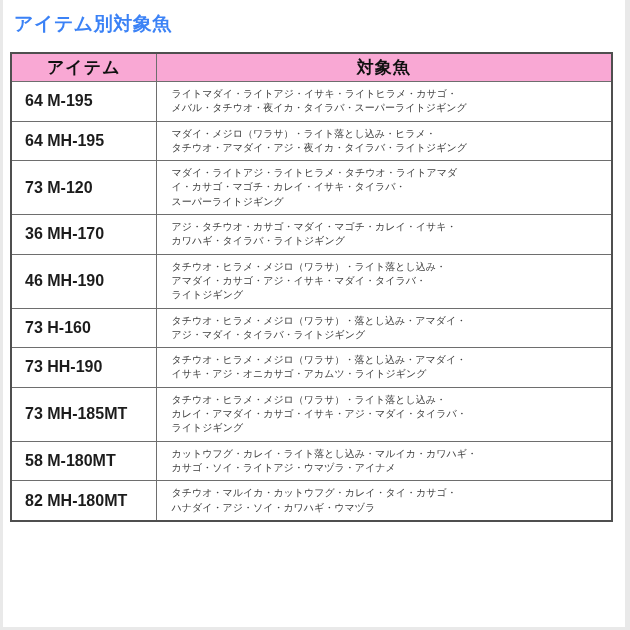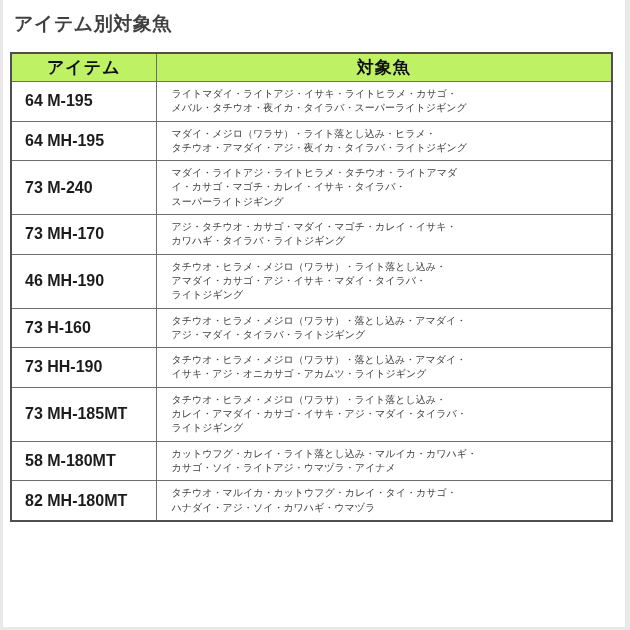--- a/index.html
+++ b/index.html
@@ -9,36 +9,36 @@
   }
   body { background: #e9e9e9; position: relative; overflow: hidden; }
   .content {
     position: absolute; left: 3px; top: 0;
     width: 622px; height: 627px;
     background: #ffffff;
   }
   .page-title {
     font-size: 19px;
     font-weight: bold;
-    color: #404040;
+    color: #3b82f6;
     margin: 11px 0 15px 11px;
     letter-spacing: 0.5px;
   }
   table.fish-table {
     margin-left: 7px;
     width: 601px;
     table-layout: fixed;
     border-collapse: collapse;
     border: 2px solid #4f4f4f;
   }
   .fish-table th, .fish-table td {
     border: 1px solid #6e6e6e;
   }
   .fish-table th {
-    background: #bef264;
+    background: #f9a8d4;
     font-size: 17px;
     font-weight: bold;
     color: #111111;
     text-align: center;
     height: 27px;
     padding: 2px 4px;
     letter-spacing: 1px;
   }
   .item-cell {
     font-size: 16px;
@@ -80,27 +80,27 @@
           <td class="item-cell">64 M-195</td>
           <td class="fish-cell">ライトマダイ・ライトアジ・イサキ・ライトヒラメ・カサゴ・
 メバル・タチウオ・夜イカ・タイラバ・スーパーライトジギング</td>
         </tr>
         <tr>
           <td class="item-cell">64 MH-195</td>
           <td class="fish-cell">マダイ・メジロ（ワラサ）・ライト落とし込み・ヒラメ・
 タチウオ・アマダイ・アジ・夜イカ・タイラバ・ライトジギング</td>
         </tr>
         <tr>
-          <td class="item-cell">73 M-240</td>
+          <td class="item-cell">73 M-120</td>
           <td class="fish-cell">マダイ・ライトアジ・ライトヒラメ・タチウオ・ライトアマダ
 イ・カサゴ・マゴチ・カレイ・イサキ・タイラバ・
 スーパーライトジギング</td>
         </tr>
         <tr>
-          <td class="item-cell">73 MH-170</td>
+          <td class="item-cell">36 MH-170</td>
           <td class="fish-cell">アジ・タチウオ・カサゴ・マダイ・マゴチ・カレイ・イサキ・
 カワハギ・タイラバ・ライトジギング</td>
         </tr>
         <tr>
           <td class="item-cell">46 MH-190</td>
           <td class="fish-cell">タチウオ・ヒラメ・メジロ（ワラサ）・ライト落とし込み・
 アマダイ・カサゴ・アジ・イサキ・マダイ・タイラバ・
 ライトジギング</td>
         </tr>
         <tr>

